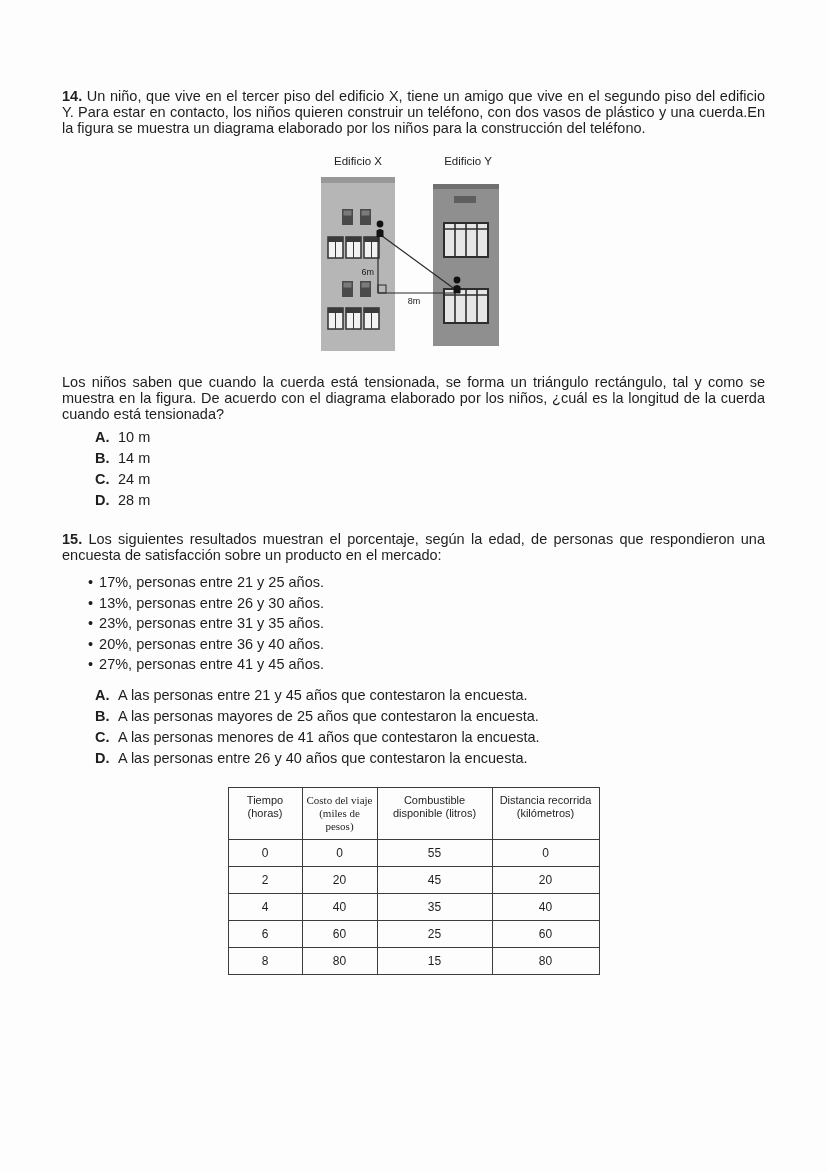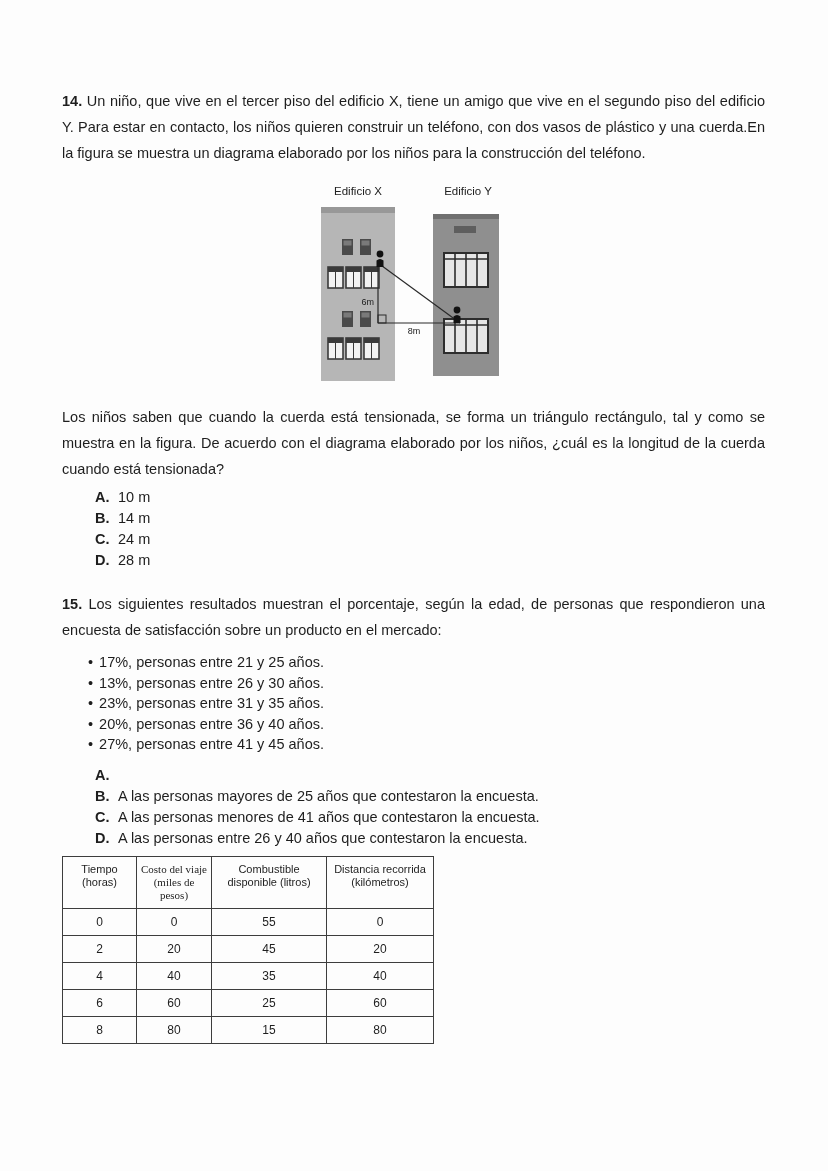--- a/index.html
+++ b/index.html
@@ -13,21 +13,21 @@
     width: 828px;
     height: 1171px;
     box-sizing: border-box;
     background: #fdfdfd;
     color: #1e1e1e;
     padding: 88px 63px 0 62px;
     overflow: hidden;
   }
   .para {
     font-size: 14.5px;
-    line-height: 26px;
+    line-height: 16px;
     text-align: justify;
     margin: 0;
   }
   .qnum { font-weight: bold; }
 
   .figure-wrap {
     display: flex;
     justify-content: center;
     margin-top: 17px;
   }
@@ -41,21 +41,21 @@
   .options { margin: 5px 0 0 33px; }
   .opts-15 { margin-top: 10px; }
   .option { display: flex; font-size: 14.5px; line-height: 21px; }
   .option .letter { font-weight: bold; flex: 0 0 23px; }
 
   .bullets { margin: 9px 0 0 26px; }
   .bullet { font-size: 14.5px; line-height: 20.6px; display: flex; }
   .bullet .dot::before { content: "\2022"; }
   .bullet .dot { margin-right: 6px; }
 
-  .table-wrap { display: flex; justify-content: flex-start; margin-top: 7px; }
+  .table-wrap { display: flex; justify-content: center; margin-top: 18px; }
   table.data { border-collapse: collapse; background: #fdfdfd; }
   .data th, .data td { border: 1px solid #3d3d3d; }
   .data th {
     font-size: 11px;
     font-weight: normal;
     line-height: 13px;
     padding: 6px 3px;
     text-align: center;
     vertical-align: top;
   }
@@ -193,20 +193,21 @@
     <div class="bullet">
       <span class="dot"></span>
       <span>27%, personas entre 41 y 45 años.</span>
     </div>
   </div>
 
 
   <div class="options opts-15">
     <div class="option">
       <span class="letter">A.</span>
+      <span>A las personas entre 21 y 45 años que contestaron la encuesta.</span>
     </div>
     <div class="option">
       <span class="letter">B.</span>
       <span>A las personas mayores de 25 años que contestaron la encuesta.</span>
     </div>
     <div class="option">
       <span class="letter">C.</span>
       <span>A las personas menores de 41 años que contestaron la encuesta.</span>
     </div>
     <div class="option">

